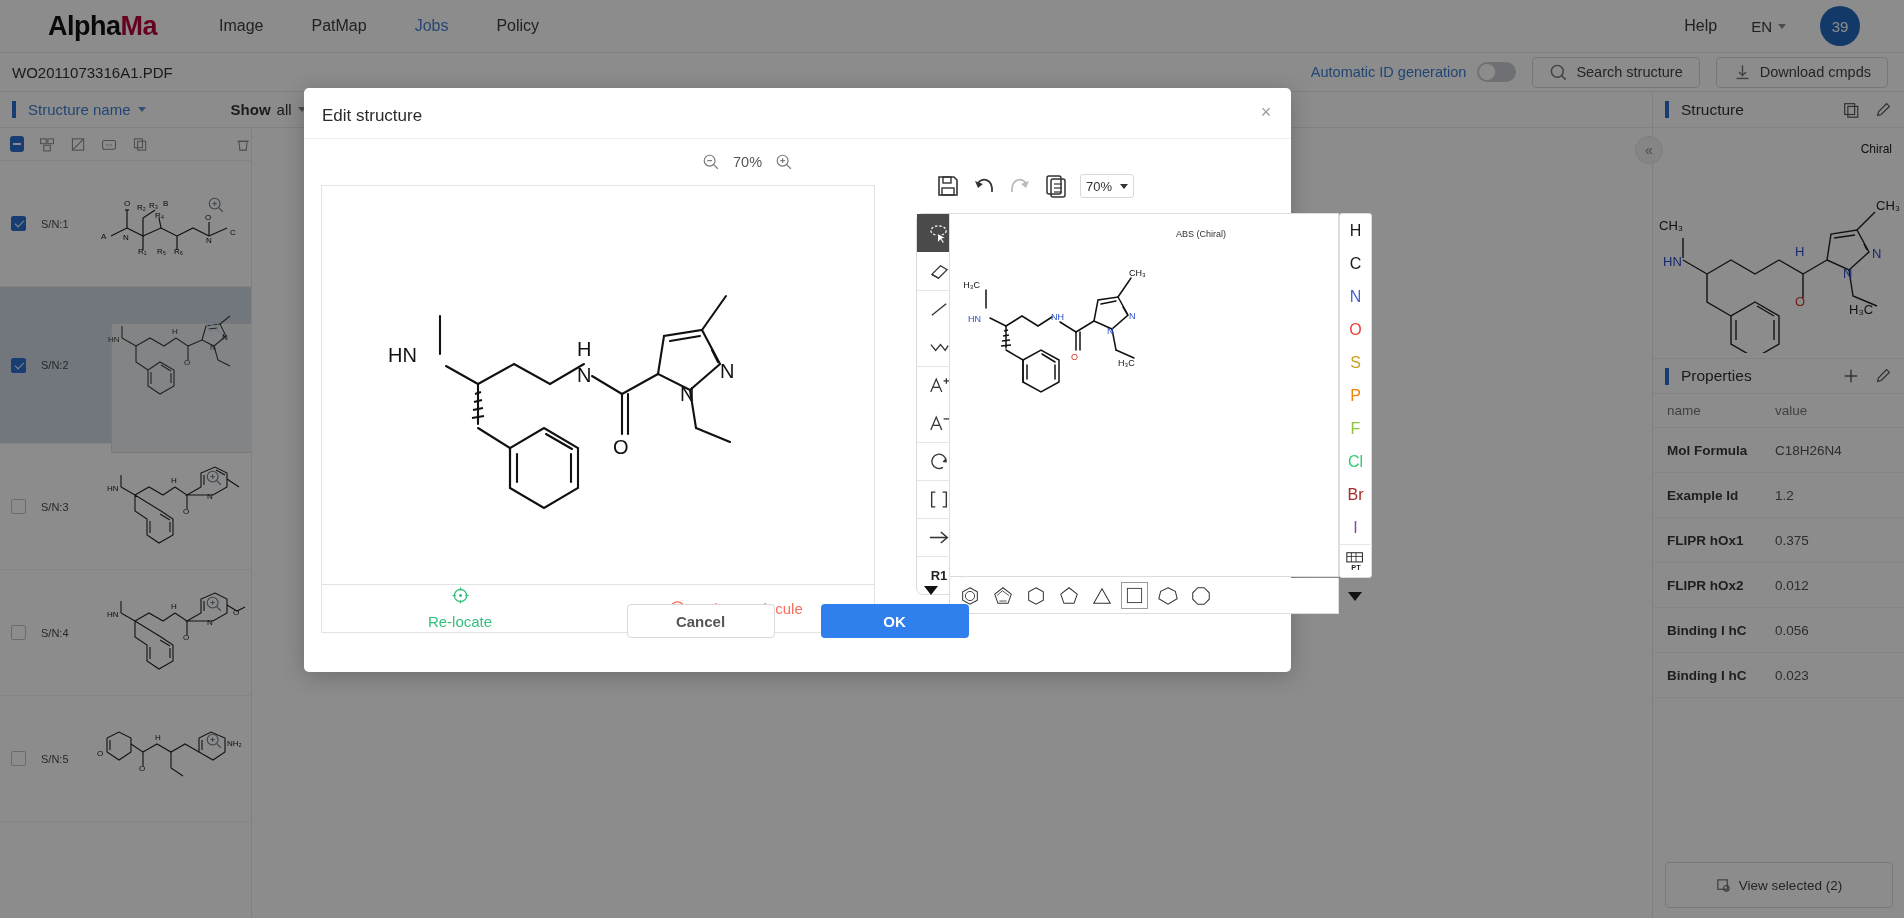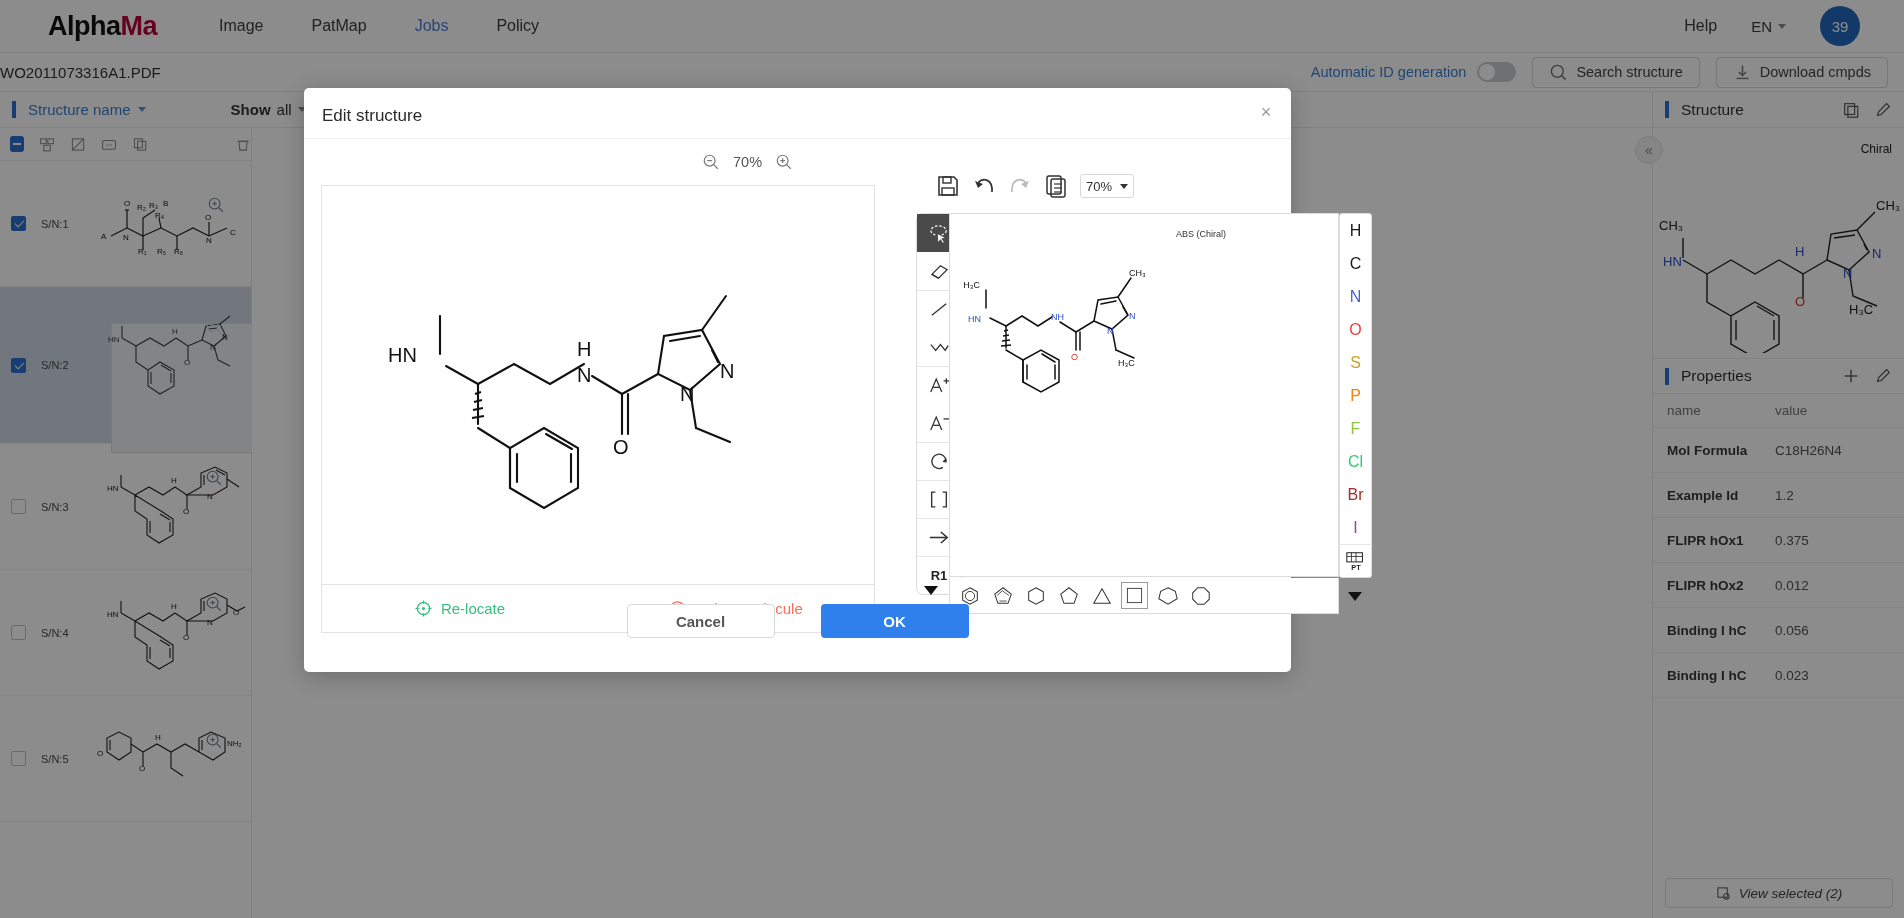--- a/index.html
+++ b/index.html
@@ -32,21 +32,21 @@
   .avatar {
     width: 40px; height: 40px; border-radius: 50%; background: #2268bd;
     color: #fff; font-size: 15px; display: flex; align-items: center; justify-content: center;
   }
 
   
   .docbar {
     position: absolute; top: 53px; left: 0; width: 1904px; height: 39px;
     background: #fff; border-bottom: 1px solid #ececec; display: flex; align-items: center;
   }
-  .docname { margin-left: 0; font-size: 15px; color: #333; }
+  .docname { margin-left: 12px; font-size: 15px; color: #333; }
   .docbar-right { margin-left: auto; display: flex; align-items: center; gap: 16px; margin-right: 16px; }
   .auto-id { display: flex; align-items: center; gap: 11px; font-size: 14.5px; color: #3d7fd0; }
   .switch { width: 39px; height: 20px; border-radius: 10px; background: #c9ccd1; position: relative; }
   .switch::after { content:""; position:absolute; left:2px; top:2px; width:16px;height:16px;border-radius:50%;background:#fff; }
   .pill-btn {
     height: 31px; padding: 0 16px; border: 1px solid #d9d9d9; border-radius: 4px;
     display: flex; align-items: center; gap: 8px; font-size: 14.5px; color: #444; background: #fff;
   }
 
   
@@ -100,23 +100,23 @@
     background: #f2f2f2; border: 1px solid #e4e4e4; display:flex;align-items:center;justify-content:center;
     font-size: 14px; color: #888;
   }
   .struct-preview { height: 230px; position: relative; }
   .prop-table { font-size: 13px; }
   .prop-hdr { display: flex; height: 34px; align-items: center; color: #777; font-size: 13.5px; border-bottom: 1px solid #efefef;}
   .prop-row { display: flex; height: 45px; align-items: center; border-bottom: 1px solid #f2f2f2; }
   .prop-name { width: 108px; margin-left: 14px; font-weight: bold; color: #3a3a3a; font-size: 13.5px; overflow:hidden; white-space:nowrap; }
   .prop-val { color: #555; font-size: 13.5px; }
   .view-sel {
-    position: absolute; bottom: 10px; left: 12px; width: 228px; height: 30px;
+    position: absolute; bottom: 10px; left: 12px; width: 228px; height: 46px;
     border: 1px solid #dcdcdc; border-radius: 4px; display:flex;align-items:center;justify-content:center;gap:8px;
-    font-size: 13.5px; color: #444; background: #fff; font-style: italic;
+    font-size: 13.5px; color: #444; background: #fff;
   }
 
   
   .dim { position: absolute; inset: 0; background: rgba(0,0,0,0.45); }
 
   
   .modal {
     position: absolute; left: 294px; top: 88px; width: 987px; height: 584px;
     background: #fff; border-radius: 5px; box-shadow: 0 4px 22px rgba(0,0,0,0.22); margin-left: 10px;
   }
@@ -125,21 +125,21 @@
   .modal-hr { position: absolute; left: 0; top: 50px; width: 987px; height: 1px; background: #eee; }
 
   
   .zoomctl { position: absolute; left: 398px; top: 65px; display:flex; align-items:center; gap: 13px; }
   .zoomctl span { font-size: 14.5px; color: #555; }
 
   
   .mol-box { position: absolute; left: 17px; top: 97px; width: 554px; height: 400px; border: 1px solid #e3e3e3; background: #fff; }
   .mol-actions { position: absolute; left: 17px; top: 497px; width: 554px; height: 48px; border: 1px solid #e3e3e3; border-top: none; display: flex; align-items: center; }
   .act { flex: 1; display:flex;align-items:center;justify-content:center;gap:9px;font-size:15px; }
-  .act.green { color: #35c07e; }
+  .act.green { color: #35c07e; flex-direction: column; }
   .act.red { color: #fb6d5a; }
 
   
   .editor { position: absolute; left: 612px; top: 86px; width: 360px; height: 430px; }
   .ed-toolbar { position: absolute; left: 20px; top: 0px; display: flex; align-items: center; gap: 12px; }
   .ed-tb-ic { width: 24px; height: 24px; }
   .ed-select {
     width: 54px; height: 24px; border: 1px solid #d8d8d8; border-radius: 3px;
     display:flex;align-items:center;justify-content:center; gap: 8px;
     font-size: 13px; color: #333; background: #fff; padding: 0 4px;

